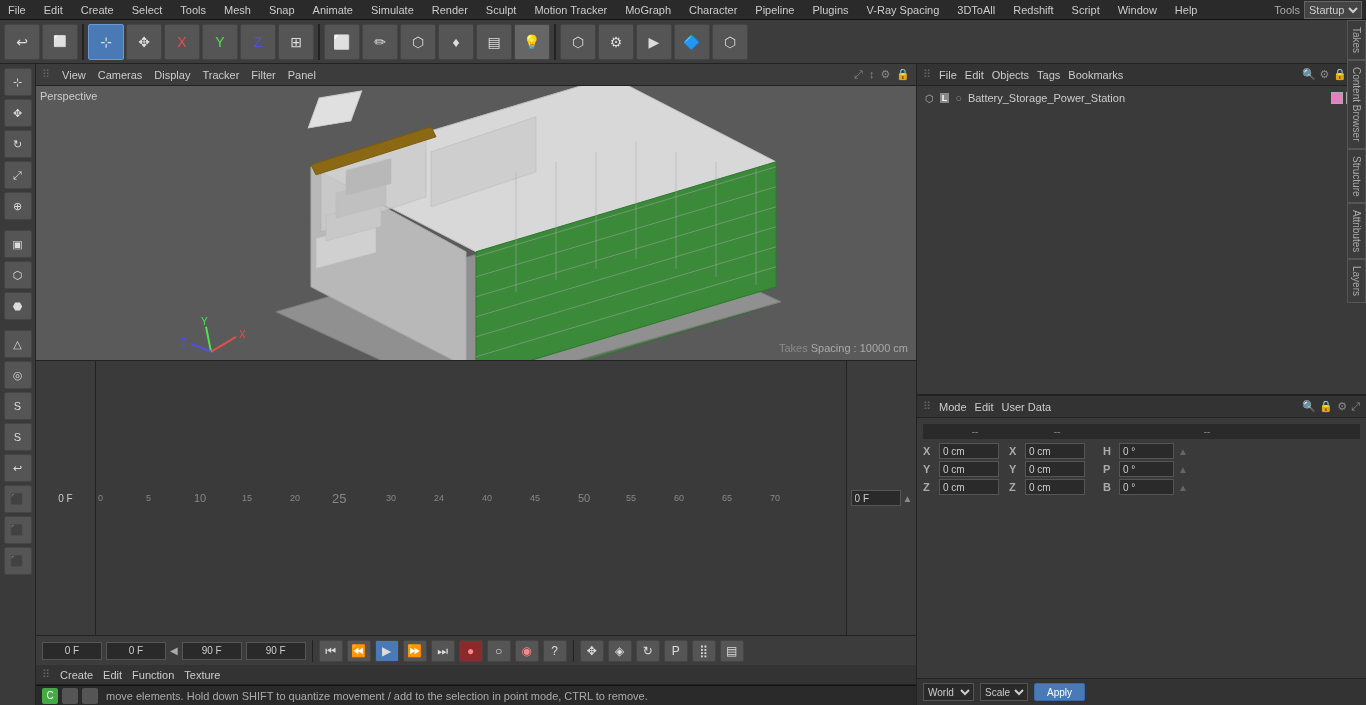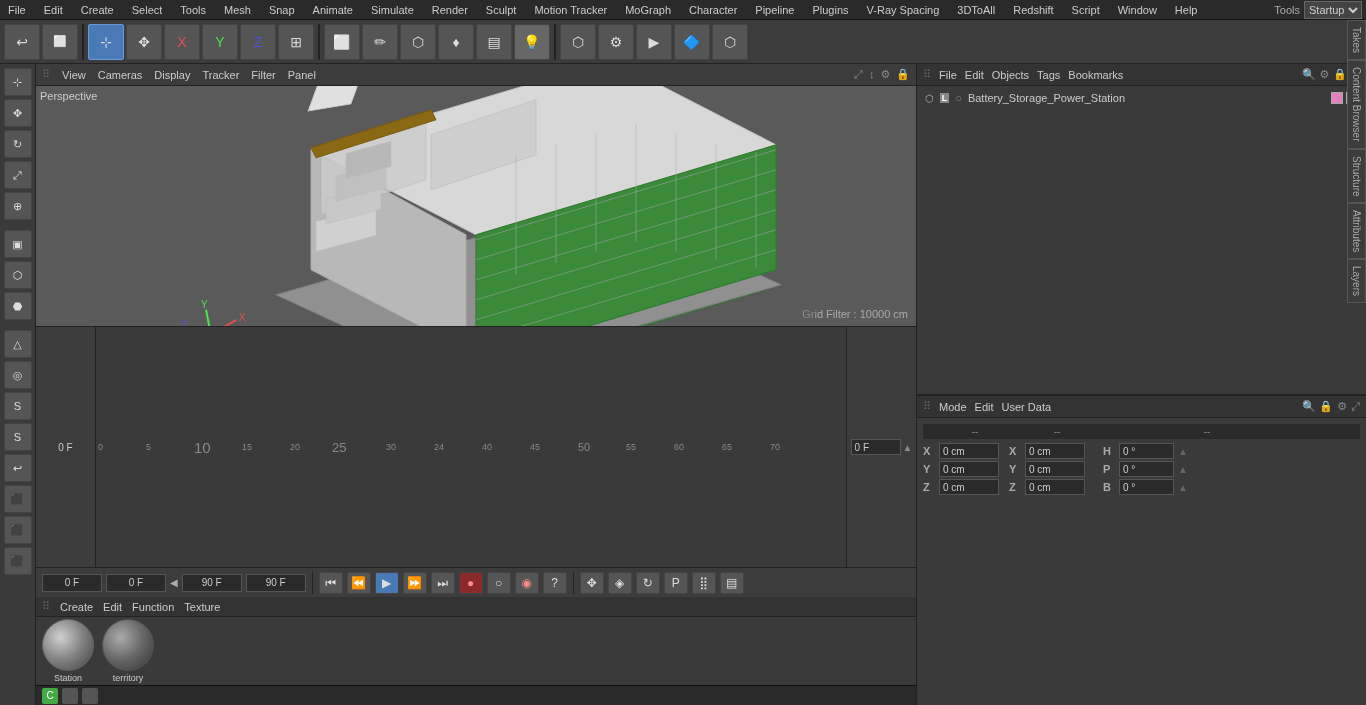--- a/index.html
+++ b/index.html
@@ -174,21 +174,21 @@
       <span style="margin-left:auto; display:flex; gap:6px; color:#888;">
         <span>⤢</span>
         <span>↕</span>
         <span>⚙</span>
         <span>🔒</span>
       </span>
     </div>
 
     <div id="viewport-canvas">
       <div id="viewport-label">Perspective</div>
-      <div id="grid-spacing">Grid Filter : 10000 cm</div>
+      <div id="grid-spacing">Takes Spacing : 10000 cm</div>
 
       <svg width="680" height="390" style="position:absolute; top:50%; left:50%; transform:translate(-50%, -58%);">
 
         <defs>
           <pattern id="grid" width="60" height="60" patternUnits="userSpaceOnUse" patternTransform="skewX(-30)">
             <path d="M 60 0 L 0 0 0 60" fill="none" stroke="#666" stroke-width="0.5"></path>
           </pattern>
         </defs>
 
         <ellipse cx="340" cy="330" rx="340" ry="120" fill="#5a5a5a" opacity="0.4"></ellipse>
@@ -246,21 +246,21 @@
 
     <div id="ruler-container" style="display:flex; align-items:center; background:#3a3a3a; height:22px; border-top:1px solid #222; position:relative;">
       <div style="width:60px; display:flex; align-items:center; justify-content:center; border-right:1px solid #222; height:100%; background:#3c3c3c;">
         <span style="font-size:10px; color:#ccc;">0 F</span>
       </div>
       <div style="flex:1; position:relative; overflow:hidden; height:100%;">
 
         <div style="position:absolute; left:0; top:0; width:100%; height:100%; display:flex; align-items:center;">
           <span style="position:absolute; left:2px; font-size:9px; color:#888;">0</span>
           <span style="position:absolute; left:50px; font-size:9px; color:#888;">5</span>
-          <span style="position:absolute; left:98px; font-size:15px; color:#888;text-align:center;">10</span>
+          <span style="position:absolute; left:98px; font-size:11px; color:#888;text-align:center;">10</span>
           <span style="position:absolute; left:146px; font-size:9px; color:#888;">15</span>
           <span style="position:absolute; left:194px; font-size:9px; color:#888;">20</span>
           <span style="position:absolute; left:236px; font-size:13px; color:#888;">25</span>
           <span style="position:absolute; left:290px; font-size:9px; color:#888;">30</span>
           <span style="position:absolute; left:338px; font-size:9px; color:#888;">24</span>
           <span style="position:absolute; left:386px; font-size:9px; color:#888;">40</span>
           <span style="position:absolute; left:434px; font-size:9px; color:#888;">45</span>
           <span style="position:absolute; left:482px; font-size:11px; color:#888;">50</span>
           <span style="position:absolute; left:530px; font-size:9px; color:#888;">55</span>
           <span style="position:absolute; left:578px; font-size:9px; color:#888;">60</span>
@@ -302,40 +302,29 @@
     </div>
 
     <div id="mat-area-container">
       <div id="mat-header">
         <span style="color:#666;">⠿</span>
         <span class="mat-menu">Create</span>
         <span class="mat-menu">Edit</span>
         <span class="mat-menu">Function</span>
         <span class="mat-menu">Texture</span>
       </div>
-      <div id="mat-content" style="display:flex; align-items:center; padding:6px; gap:8px; background:#3a3a3a; height:68px;">
-
-        <div style="display:flex; flex-direction:column; align-items:center; cursor:pointer;">
-          <div style="width:52px; height:52px; border-radius:50%; background:radial-gradient(circle at 35% 35%, #d0d0d0, #808080, #404040); border:1px solid #666;"></div>
-          <div style="font-size:9px; color:#ccc; margin-top:2px;">Station</div>
-        </div>
-
-        <div style="display:flex; flex-direction:column; align-items:center; cursor:pointer;">
-          <div style="width:52px; height:52px; border-radius:50%; background:radial-gradient(circle at 35% 35%, #aaa, #666, #333); border:1px solid #555;"></div>
-          <div style="font-size:9px; color:#ccc; margin-top:2px;">territory</div>
-        </div>
-      </div>
     </div>
 
     <div id="status-bar">
       <div style="display:flex; align-items:center; gap:4px;">
         <div style="width:16px; height:16px; background:#4a4; border-radius:2px; display:flex; align-items:center; justify-content:center; font-size:10px; color:#fff;">C</div>
         <div style="width:16px; height:16px; background:#555; border-radius:2px;"></div>
         <div style="width:16px; height:16px; background:#555; border-radius:2px;"></div>
       </div>
+      <span>move elements. Hold down SHIFT to quantize movement / add to the selection in point mode, CTRL to remove.</span>
     </div>
   </div>
 
   <div id="right-panel">
 
     <div id="objects-panel">
       <div id="obj-header">
         <span style="color:#666;">⠿</span>
         <span class="obj-menu">File</span>
         <span class="obj-menu">Edit</span>
@@ -417,20 +406,30 @@
           <input class="attr-input" value="0 cm" style="">
           <span class="attr-label" style="margin-left:6px;">Z</span>
           <input class="attr-input" value="0 cm" style="">
           <span style="width:10px;"></span>
           <span class="attr-label">B</span>
           <input class="attr-input-sm" value="0 °" style="">
           <span style="color:#666; cursor:pointer; font-size:10px;">▲</span>
         </div>
       </div>
 
+      <div id="coord-area" style="display:flex; align-items:center; gap:6px; padding:4px 6px; background:#333; border-top:1px solid #222;">
+        <select class="coord-select">
+          <option>World</option>
+          <option>Object</option>
+        </select>
+        <select class="coord-select">
+          <option>Scale</option>
+        </select>
+        <button class="coord-btn">Apply</button>
+      </div>
     </div>
   </div>
 
   <div style="position:fixed; right:0; top:20px; display:flex; flex-direction:column; z-index:100;">
     <div class="right-tab">Takes</div>
     <div class="right-tab">Content Browser</div>
     <div class="right-tab">Structure</div>
     <div class="right-tab">Attributes</div>
     <div class="right-tab">Layers</div>
   </div>

